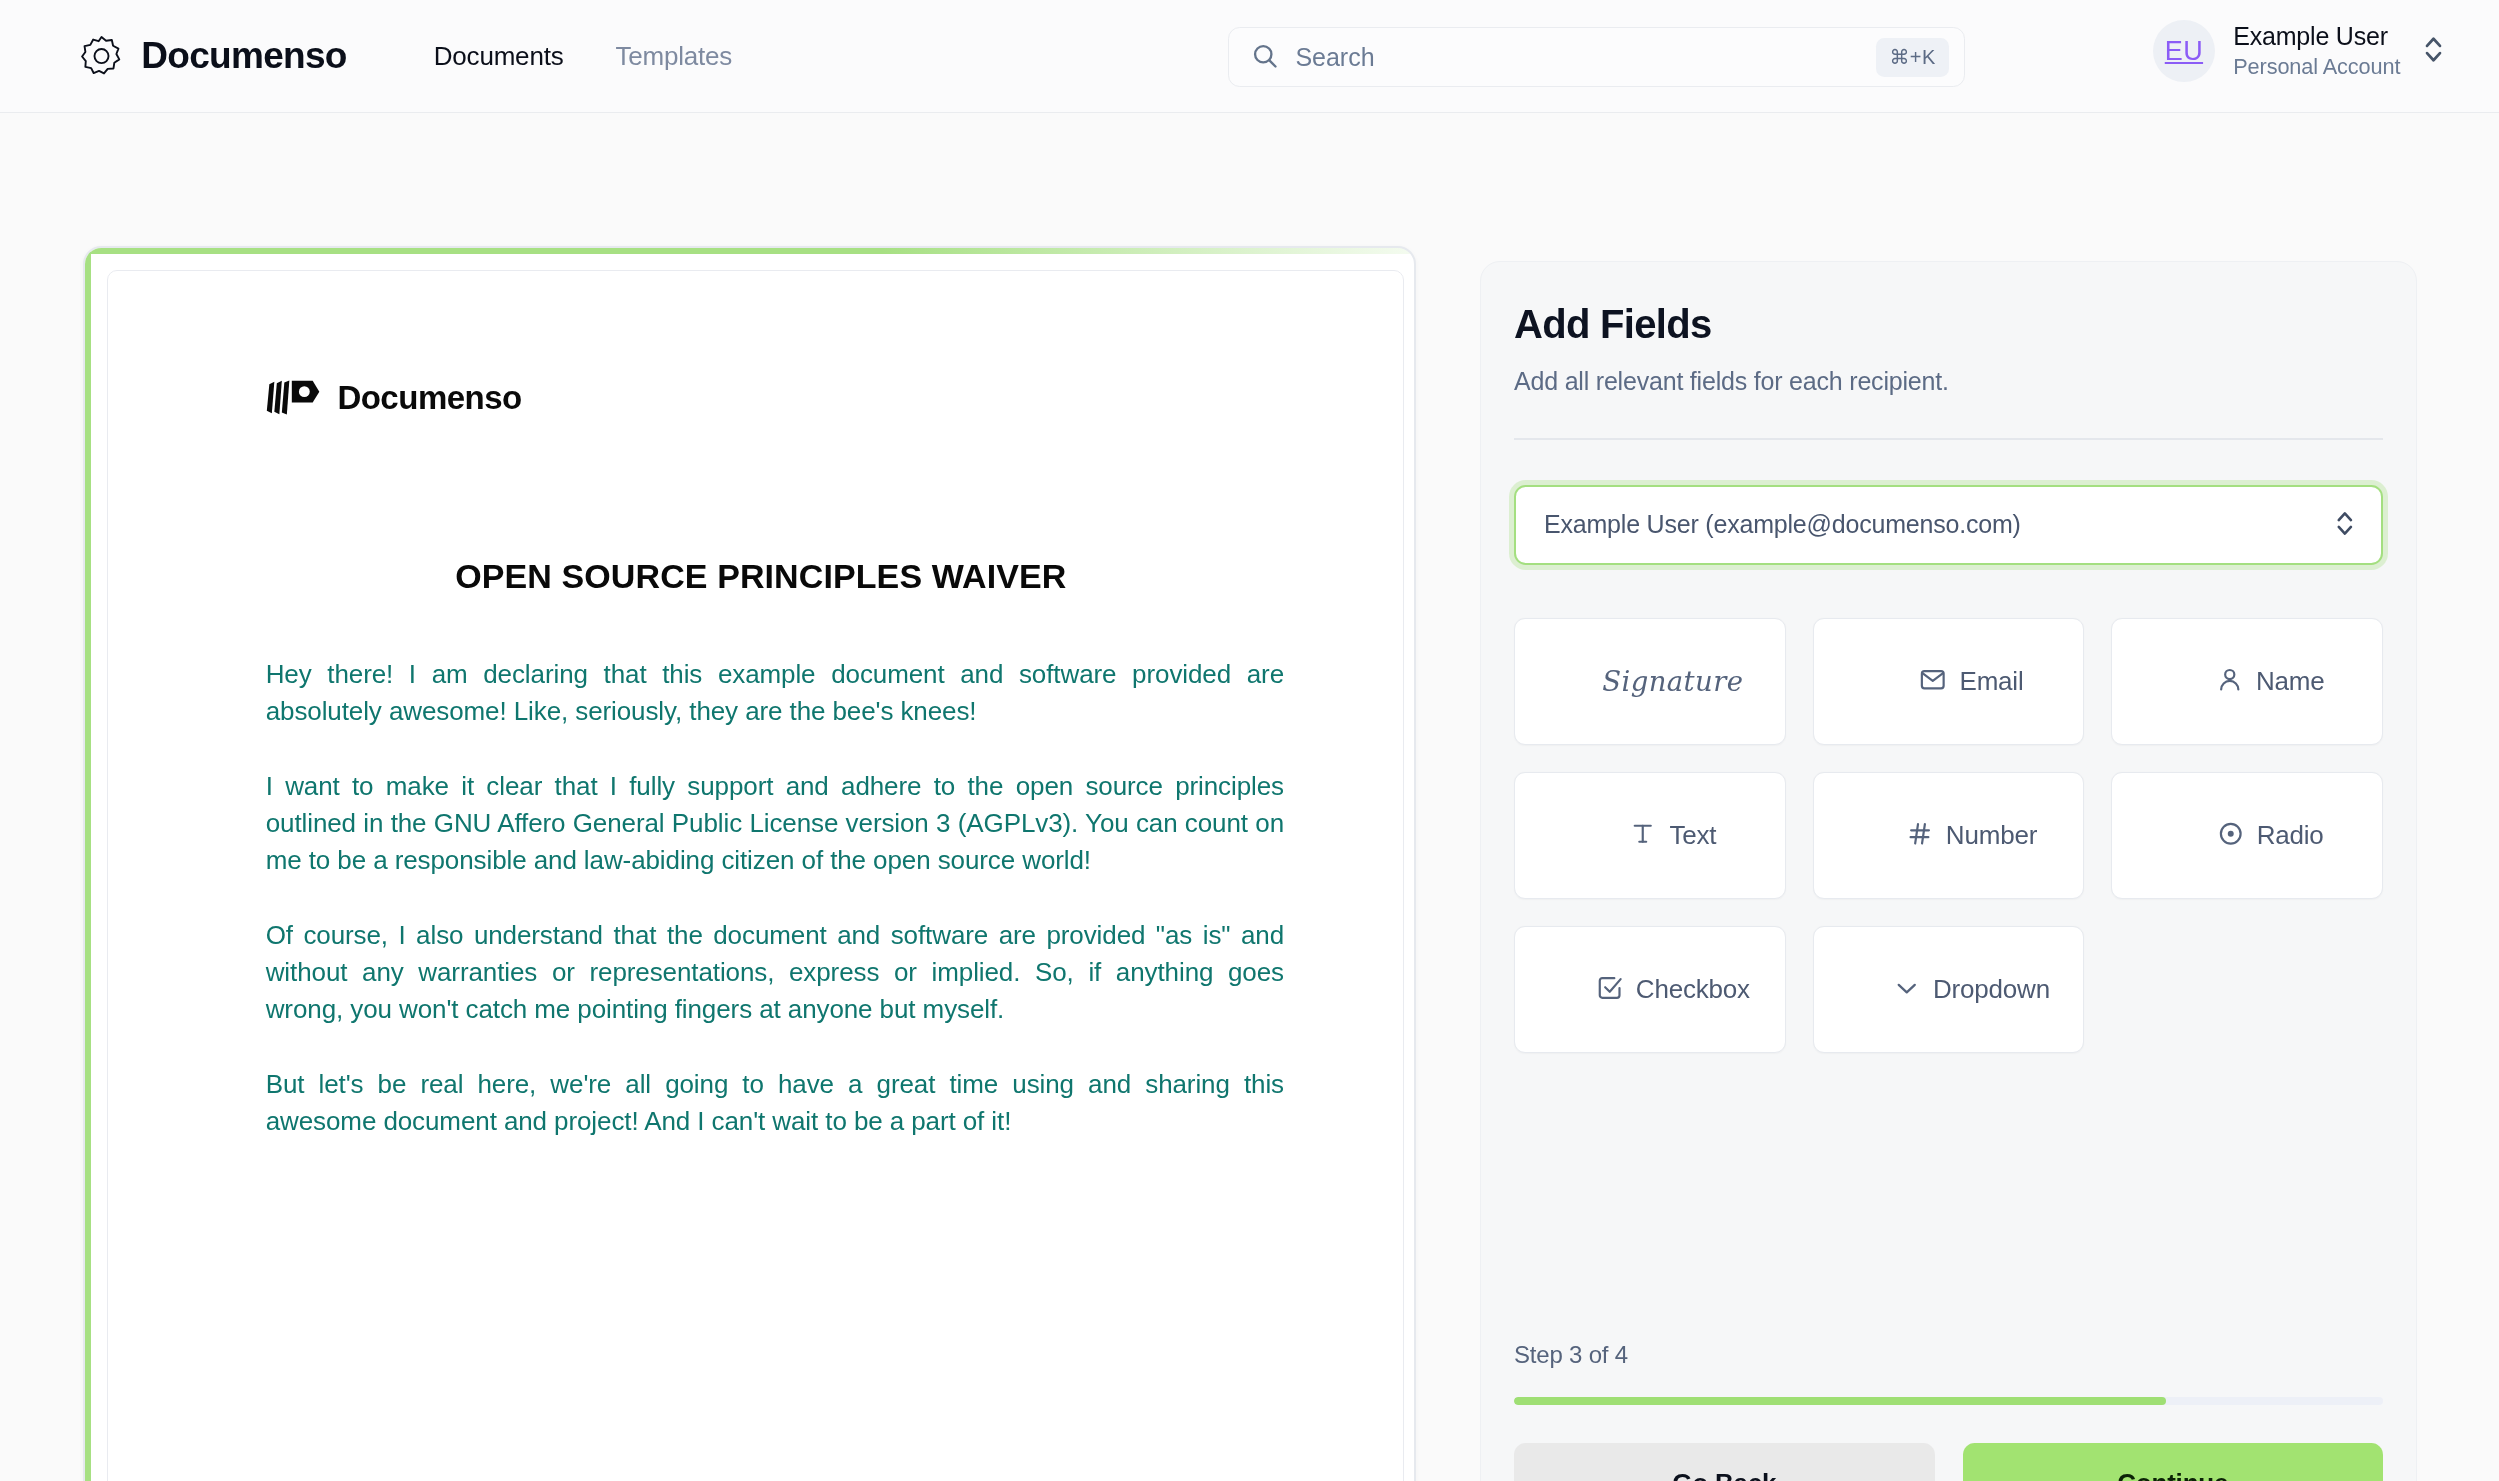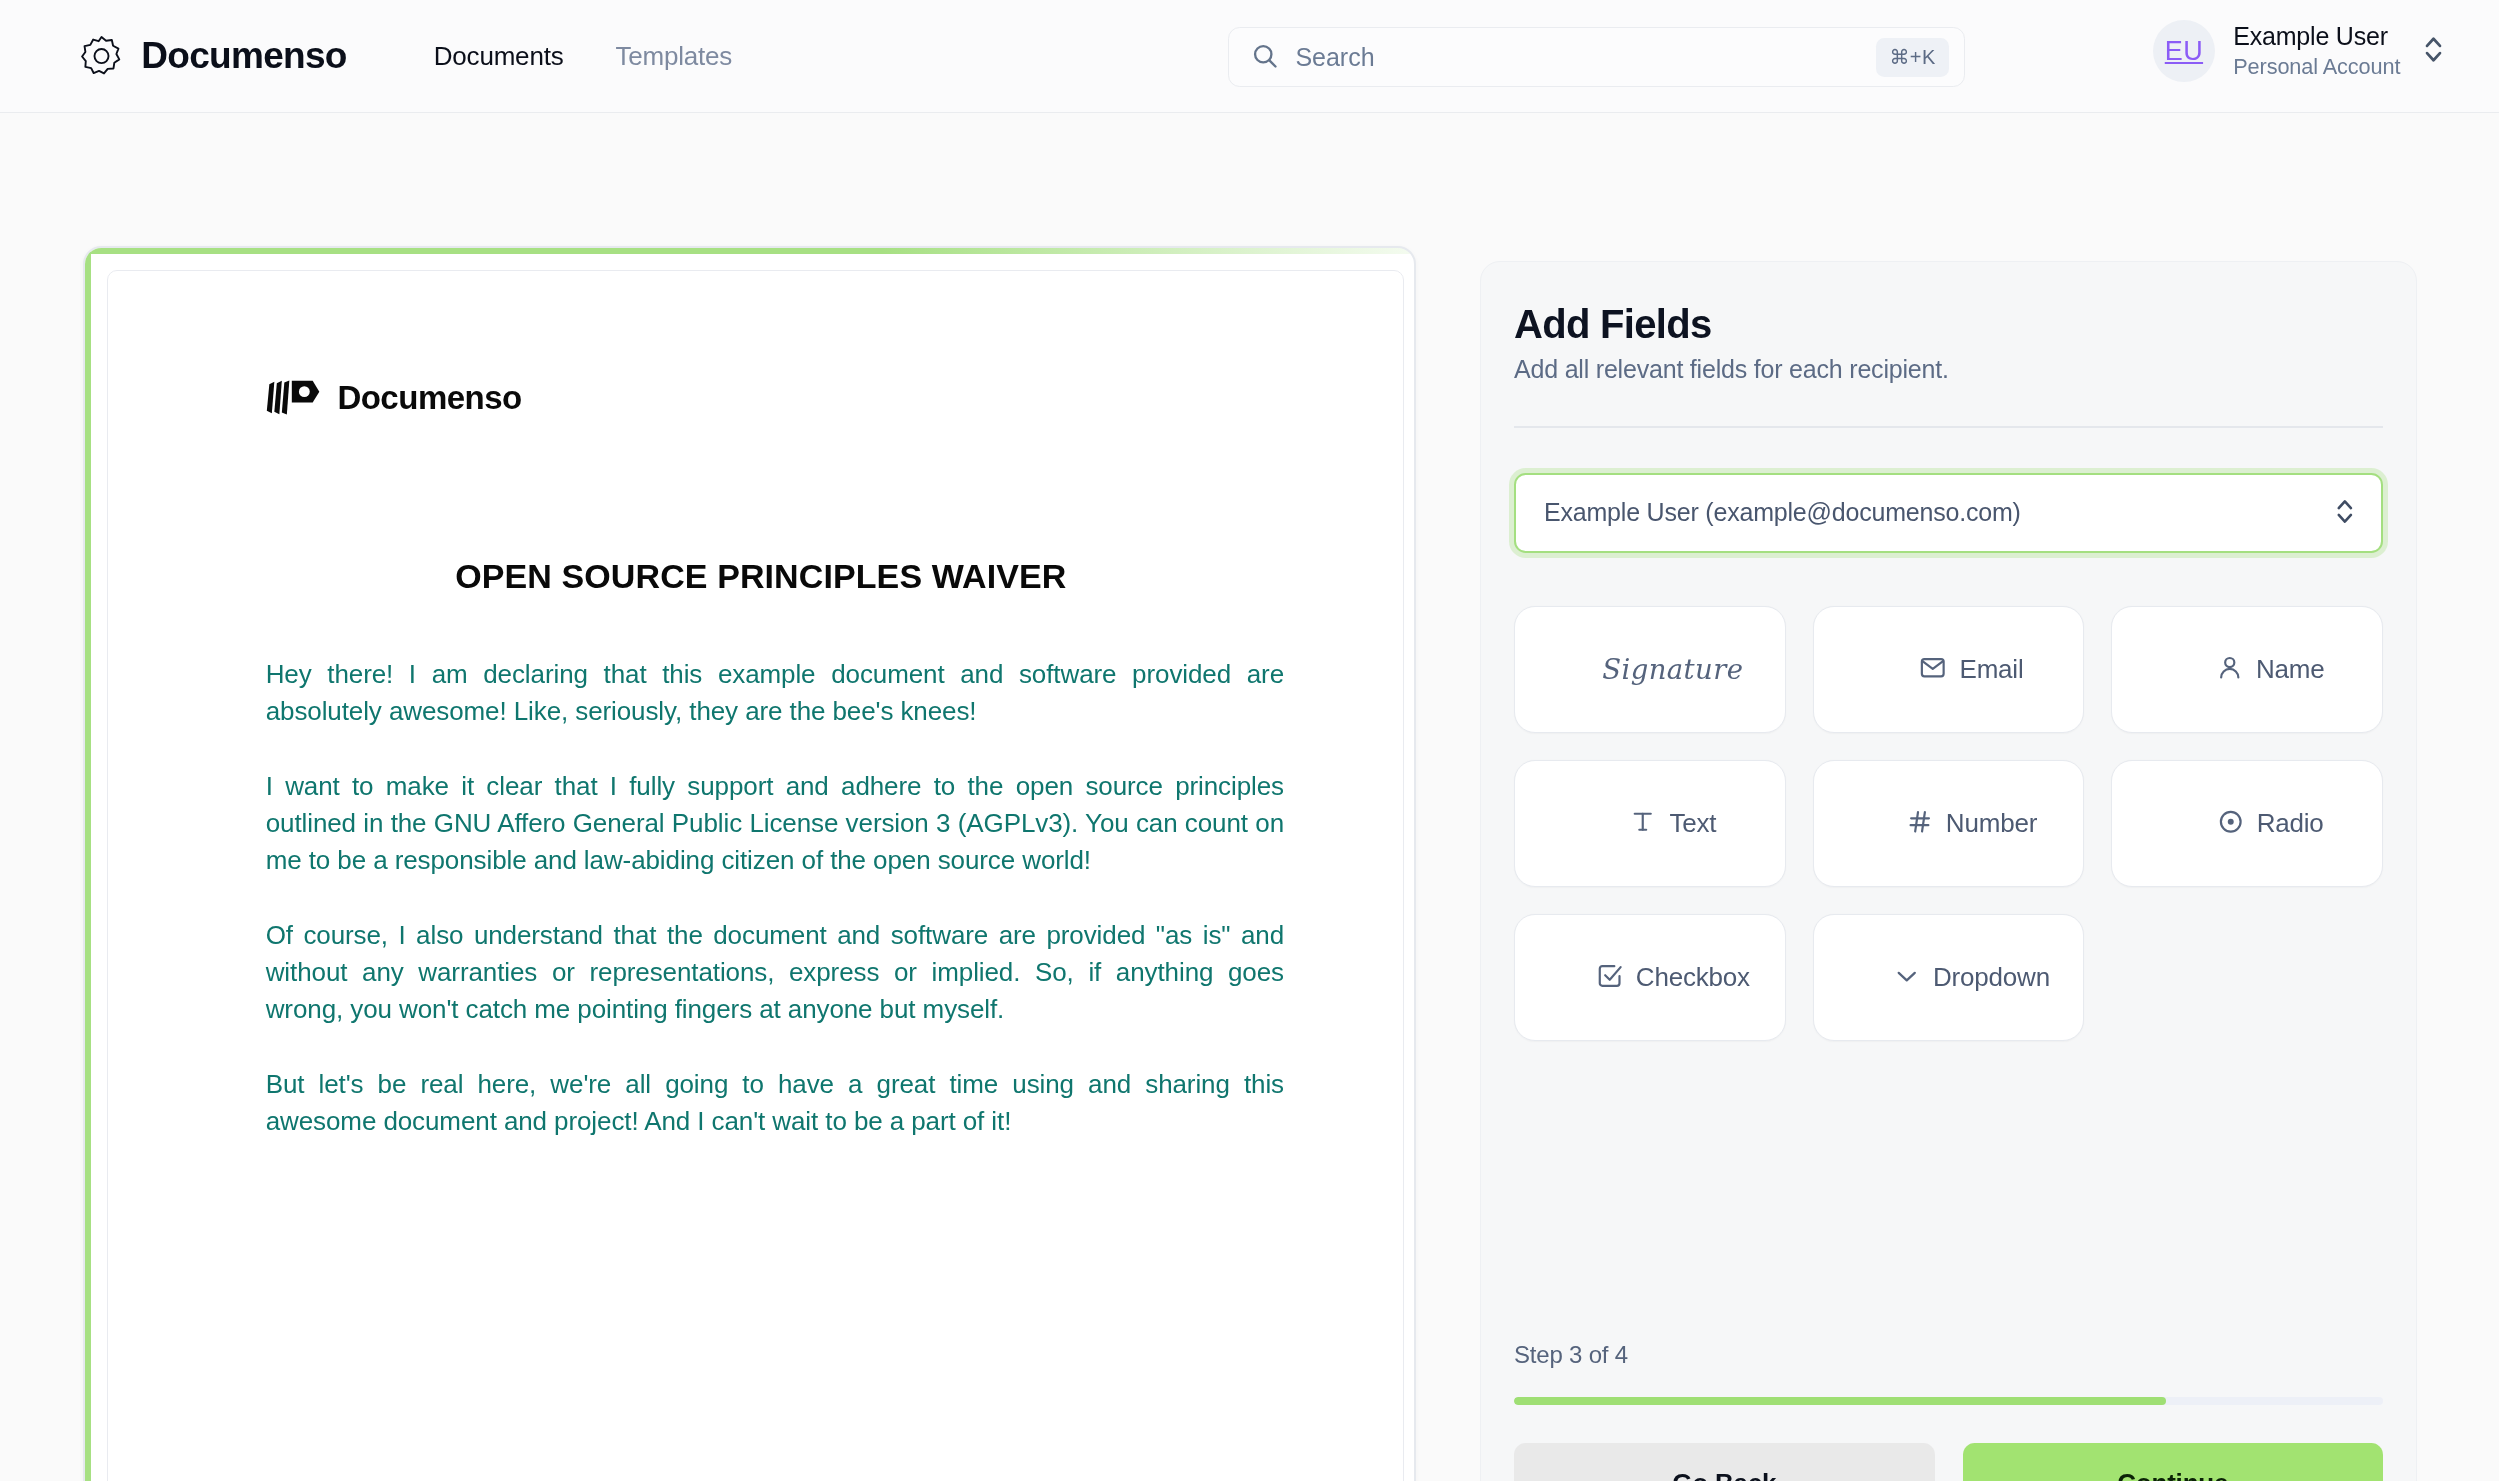--- a/index.html
+++ b/index.html
@@ -210,21 +210,21 @@
     background: #F6F7F8;
     border: 1.7px solid #EEF0F3;
     border-radius: 20px;
     padding: 40px 33px 0 33px;
   }
   .panel-title {
     font-size: 40px;
     font-weight: 700;
     color: #0D1321;
     letter-spacing: -0.7px;
-    margin-bottom: 8px;
+    margin-bottom: 20px;
   }
   .panel-sub {
     font-size: 25px;
     color: #5C6B85;
     letter-spacing: -0.2px;
   }
   .panel-divider {
     height: 1.7px;
     background: #E4E7EC;
     margin: 42px 0 45px 0;
@@ -254,21 +254,21 @@
   .field-grid {
     display: grid;
     grid-template-columns: repeat(3, 1fr);
     gap: 27px 27px;
     margin-top: 53px;
   }
   .field-btn {
     height: 127px;
     background: #FFFFFF;
     border: 1.7px solid #E7EAEF;
-    border-radius: 21px;
+    border-radius: 11px;
     display: flex;
     align-items: center;
     justify-content: center;
     gap: 12.5px;
     cursor: pointer;
     box-shadow: 0 0.8px 1.7px rgba(15,23,42,0.03);
     padding-left: 46px;
   }
   .field-btn .ficon { width: 27.5px; height: 27.5px; color: #55637C; flex: 0 0 27.5px; }
   .field-btn .flabel {

